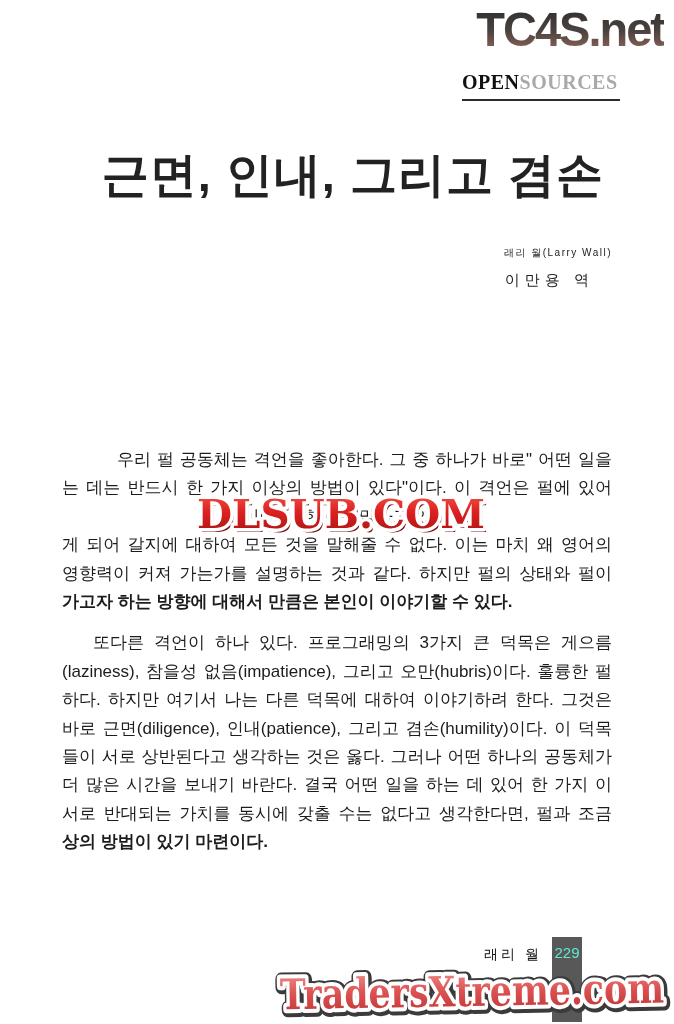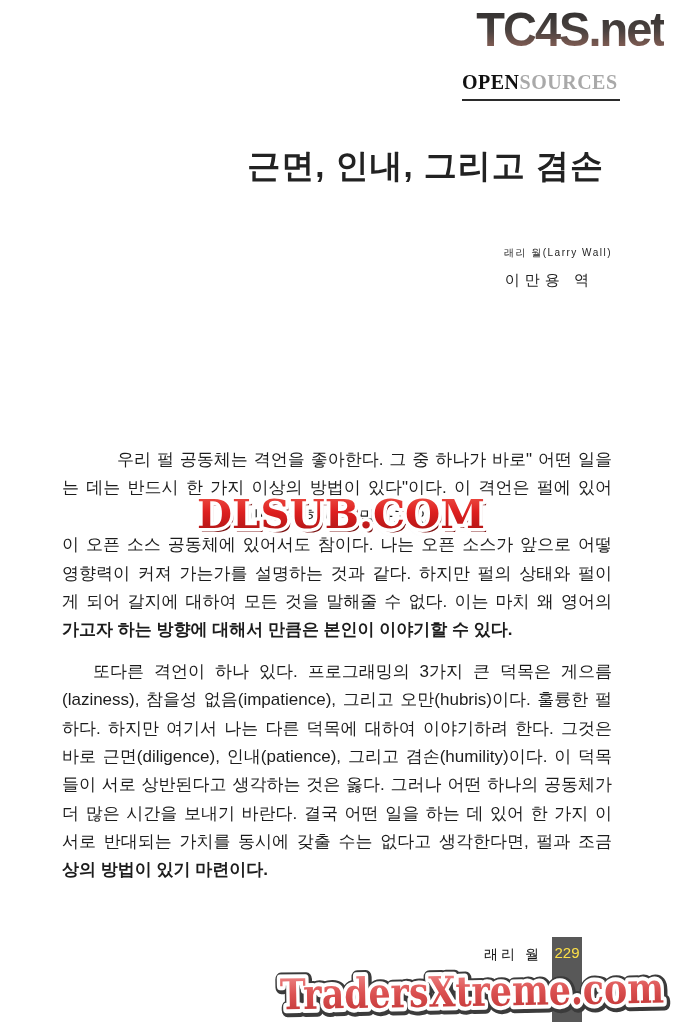--- a/index.html
+++ b/index.html
@@ -45,21 +45,21 @@
     min-width: 121px;
   }
   .opensources .sources { color: #a9a9a9; }
 
   
   .title {
     position: absolute;
     top: 144px;
     right: 70px;
     margin: 0;
-    font-size: 33px;
+    font-size: 47px;
     font-weight: 600;
     color: #222222;
     white-space: nowrap;
     letter-spacing: 1px;
   }
 
   .author {
     position: absolute;
     top: 246px;
     right: 62px;
@@ -131,21 +131,21 @@
     color: #111111;
     white-space: nowrap;
   }
   .page-tab {
     position: absolute;
     left: 552px;
     top: 937px;
     width: 30px;
     height: 85px;
     background: #585858;
-    color: #fde047;
+    color: #5eead4;
     font-size: 15px;
     text-align: center;
     padding-top: 7px;
     box-sizing: border-box;
     z-index: 1;
   }
 </style>
 </head>
 <body>
 
@@ -160,23 +160,22 @@
   <div class="translator">이만용 역</div>
 
   <div class="body">
     <div class="para-1">
       <div class="line first-p1">우리 펄 공동체는 격언을 좋아한다. 그 중 하나가 바로" 어떤 일을 하</div>
       <div class="line">는 데는 반드시 한 가지 이상의 방법이 있다"이다. 이 격언은 펄에 있어</div>
       <div class="line covered">
         <span>참이다. 또한</span>
         <span>서도 말하고 있듯</span>
       </div>
-      <div class="line">이 오픈 소스 공동체에 있어서도 참이다. 나는 오픈 소스가 앞으로 어떻</div>
+      <div class="line">게 되어 갈지에 대하여 모든 것을 말해줄 수 없다. 이는 마치 왜 영어의</div>
       <div class="line">영향력이 커져 가는가를 설명하는 것과 같다. 하지만 펄의 상태와 펄이</div>
-      <div class="line">게 되어 갈지에 대하여 모든 것을 말해줄 수 없다. 이는 마치 왜 영어의</div>
       <div class="line last">가고자 하는 방향에 대해서 만큼은 본인이 이야기할 수 있다.</div>
     </div>
     <div class="para-2">
       <div class="line first-p2">또다른 격언이 하나 있다. 프로그래밍의 3가지 큰 덕목은 게으름</div>
       <div class="line">(laziness), 참을성 없음(impatience), 그리고 오만(hubris)이다. 훌륭한 펄</div>
       <div class="line">하다. 하지만 여기서 나는 다른 덕목에 대하여 이야기하려 한다. 그것은</div>
       <div class="line">바로 근면(diligence), 인내(patience), 그리고 겸손(humility)이다. 이 덕목</div>
       <div class="line">들이 서로 상반된다고 생각하는 것은 옳다. 그러나 어떤 하나의 공동체가</div>
       <div class="line">더 많은 시간을 보내기 바란다. 결국 어떤 일을 하는 데 있어 한 가지 이</div>
       <div class="line">서로 반대되는 가치를 동시에 갖출 수는 없다고 생각한다면, 펄과 조금</div>

